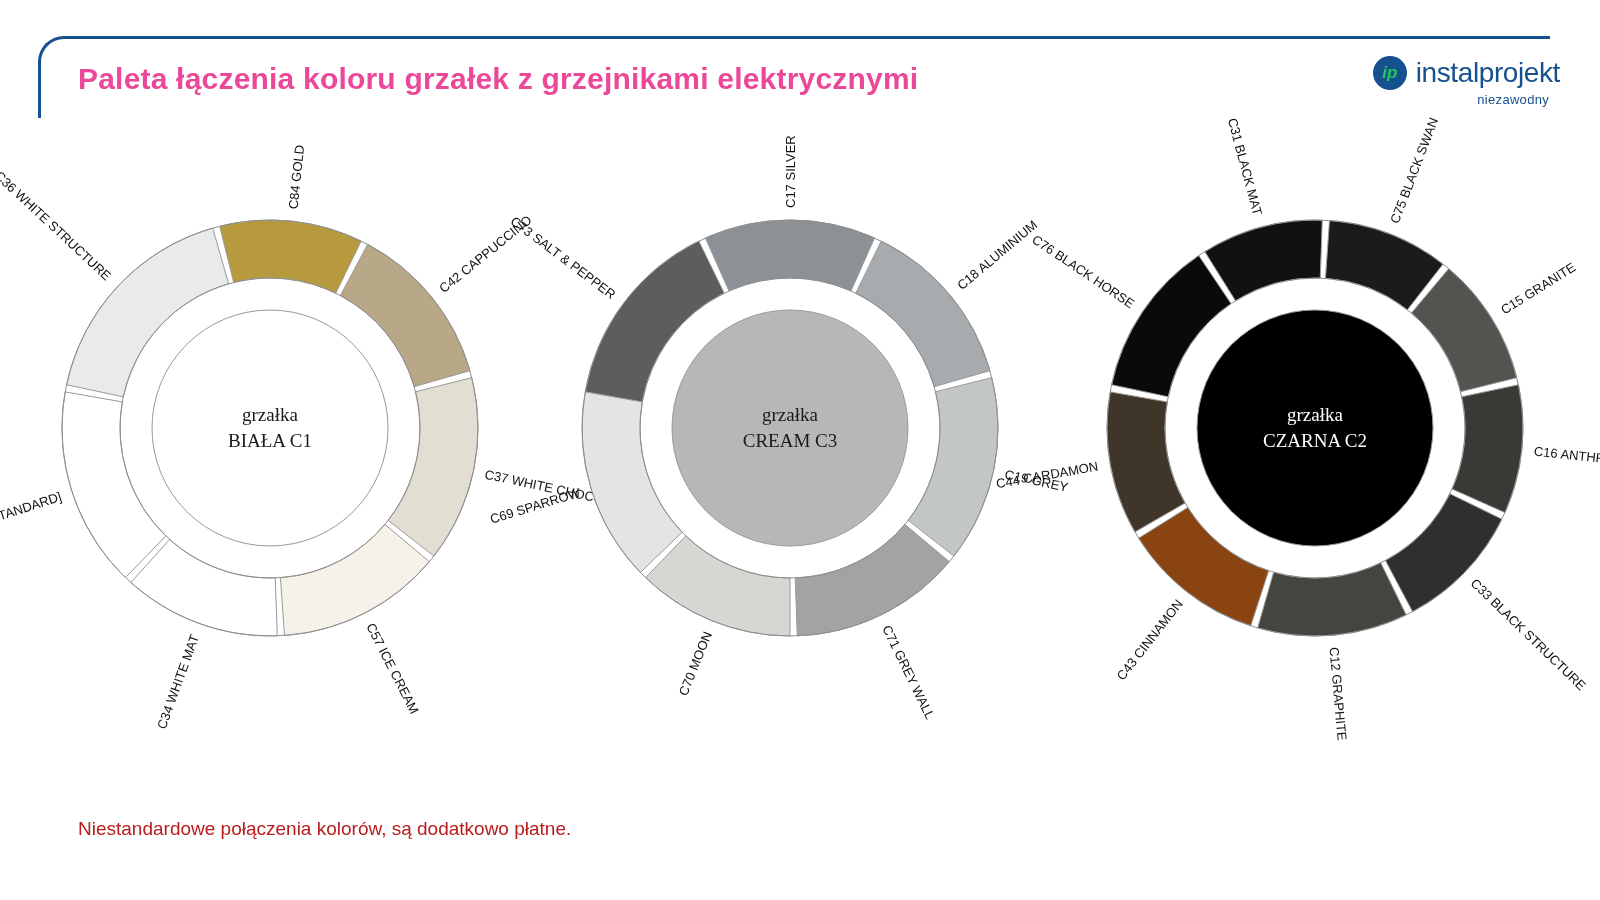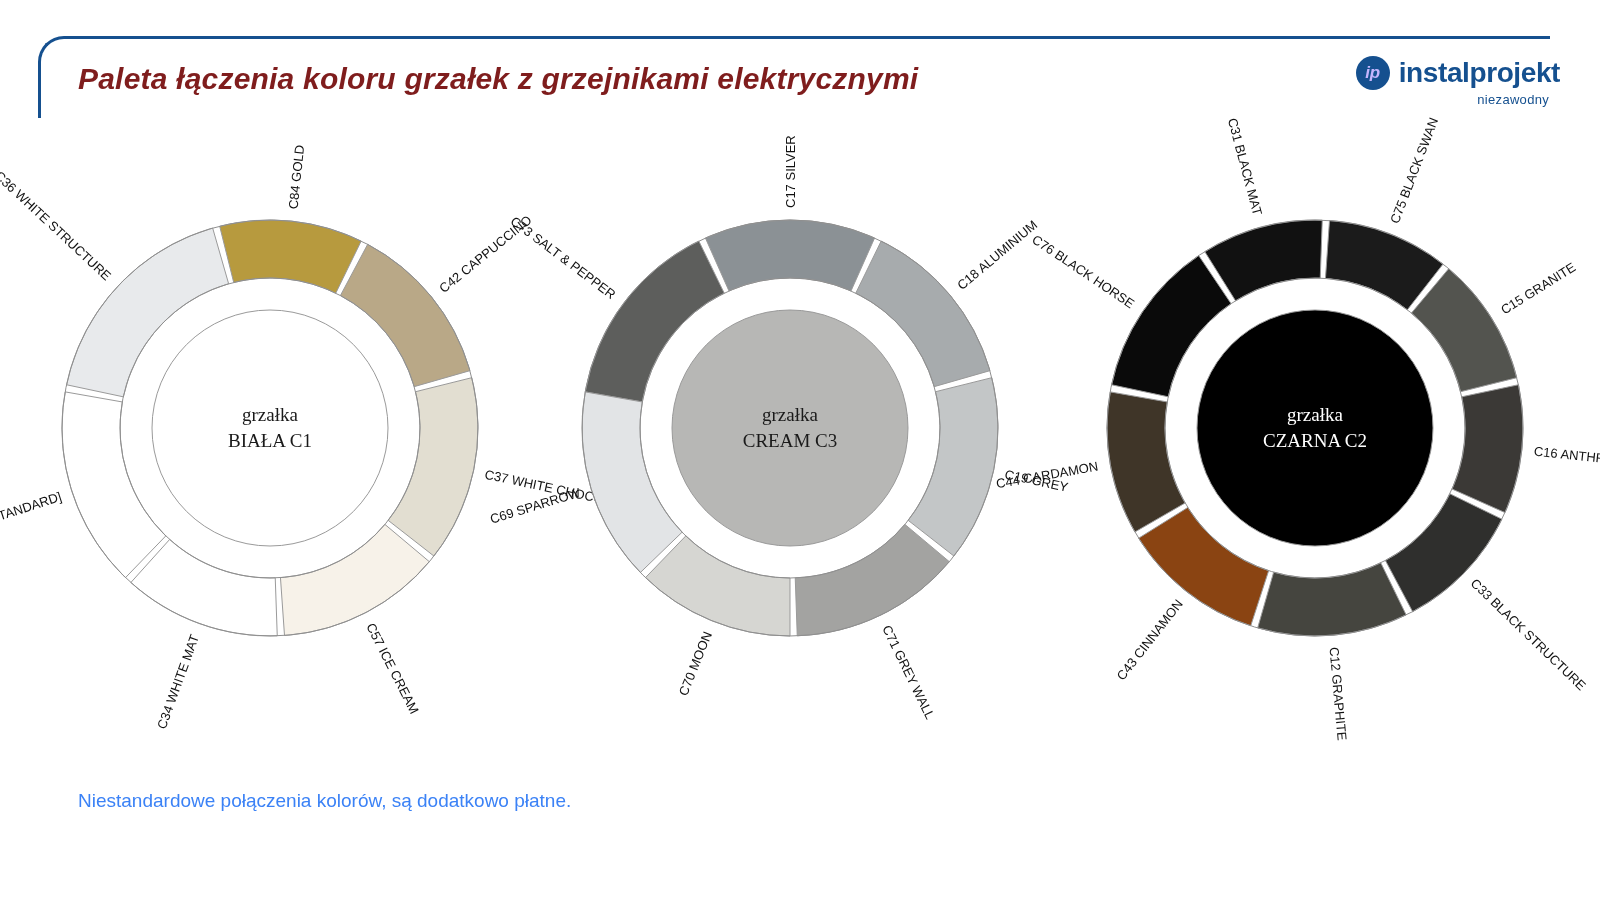--- a/index.html
+++ b/index.html
@@ -26,71 +26,70 @@
     border-left: 3px solid #15508f;
     border-top-left-radius: 26px;
     box-sizing: border-box;
     pointer-events: none;
   }
   #page-title {
     position: absolute;
     left: 78px;
     top: 62px;
     font-size: 30px;
-    font-style: italic;
     font-weight: bold;
-    color: #7f1d1d;
+    color: #ec4899;
     letter-spacing: 0.2px;
     white-space: nowrap;
   }
   #logo {
     position: absolute;
     right: 40px;
     top: 56px;
     text-align: right;
     color: #15508f;
   }
   #logo .logo-row {
     display: flex;
     align-items: center;
     justify-content: flex-end;
   }
   #logo .logo-mark {
     width: 34px;
     height: 34px;
     border-radius: 50%;
     background: #15508f;
-    color: #c4b5fd;
+    color: #22c55e;
     font-size: 17px;
     font-weight: bold;
     font-style: italic;
     display: flex;
     align-items: center;
     justify-content: center;
     margin-right: 9px;
   }
   #logo .logo-word {
     font-size: 28px;
-    font-weight: bold;
+    font-weight: normal;
     letter-spacing: -0.4px;
   }
   #logo .logo-sub {
     font-size: 13px;
     margin-top: 2px;
     margin-right: 11px;
     letter-spacing: 0.3px;
   }
 
   
   #footnote {
     position: absolute;
     left: 78px;
-    top: 790px;
+    top: 818px;
     font-size: 19px;
-    color: #3b82f6;
+    color: #b91c1c;
   }
 
   
   .wheel {
     position: absolute;
     top: 168px;
     width: 520px;
     height: 520px;
   }
   #wheel-0 { left: 10px; }

